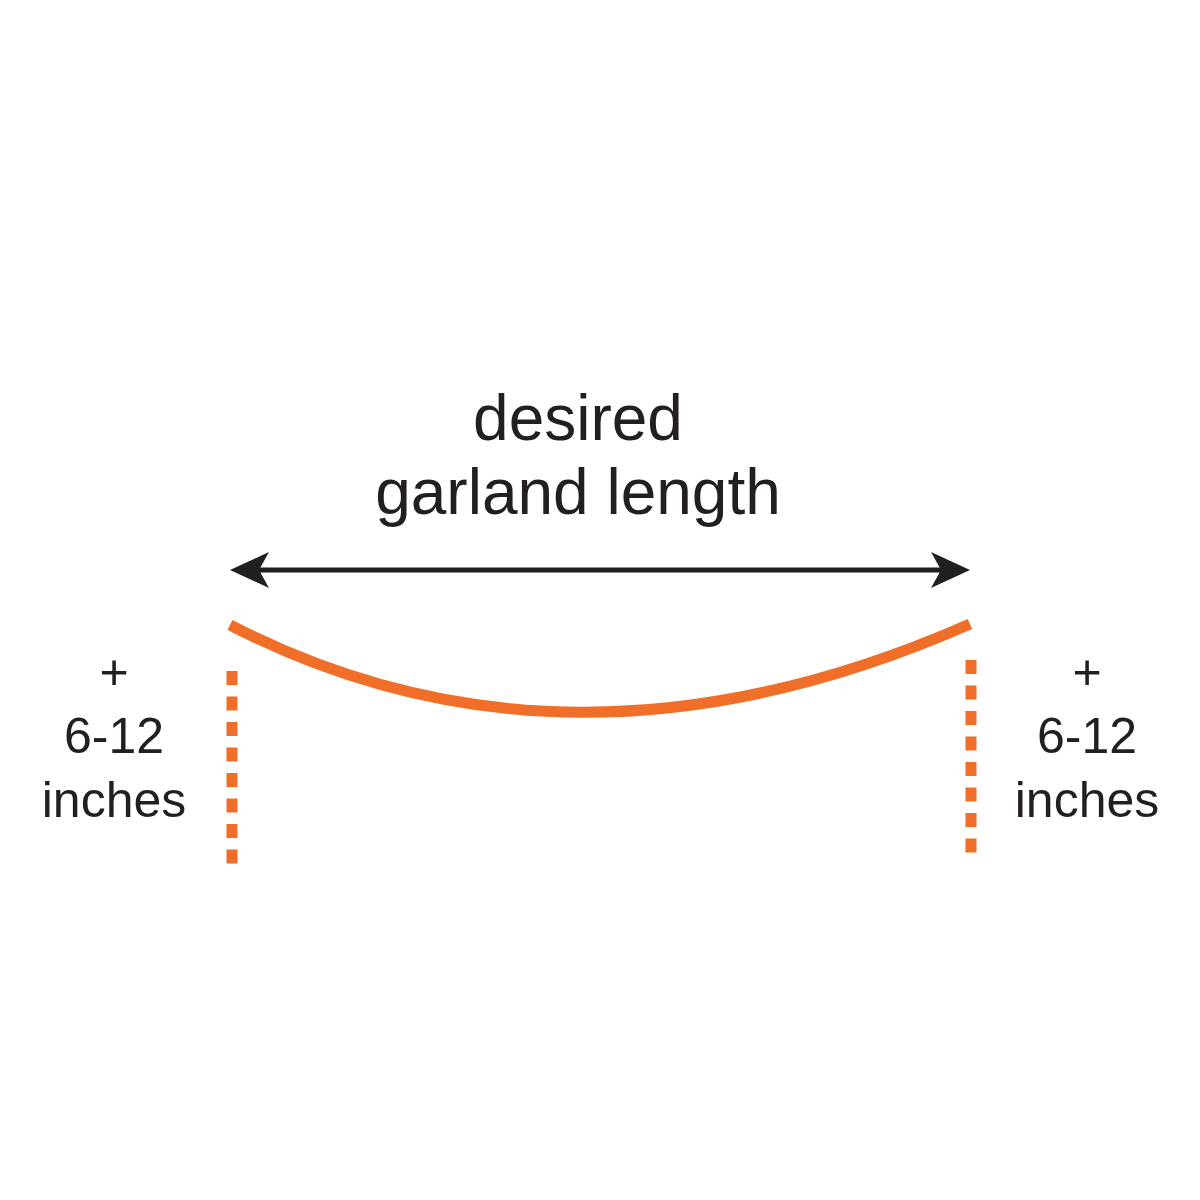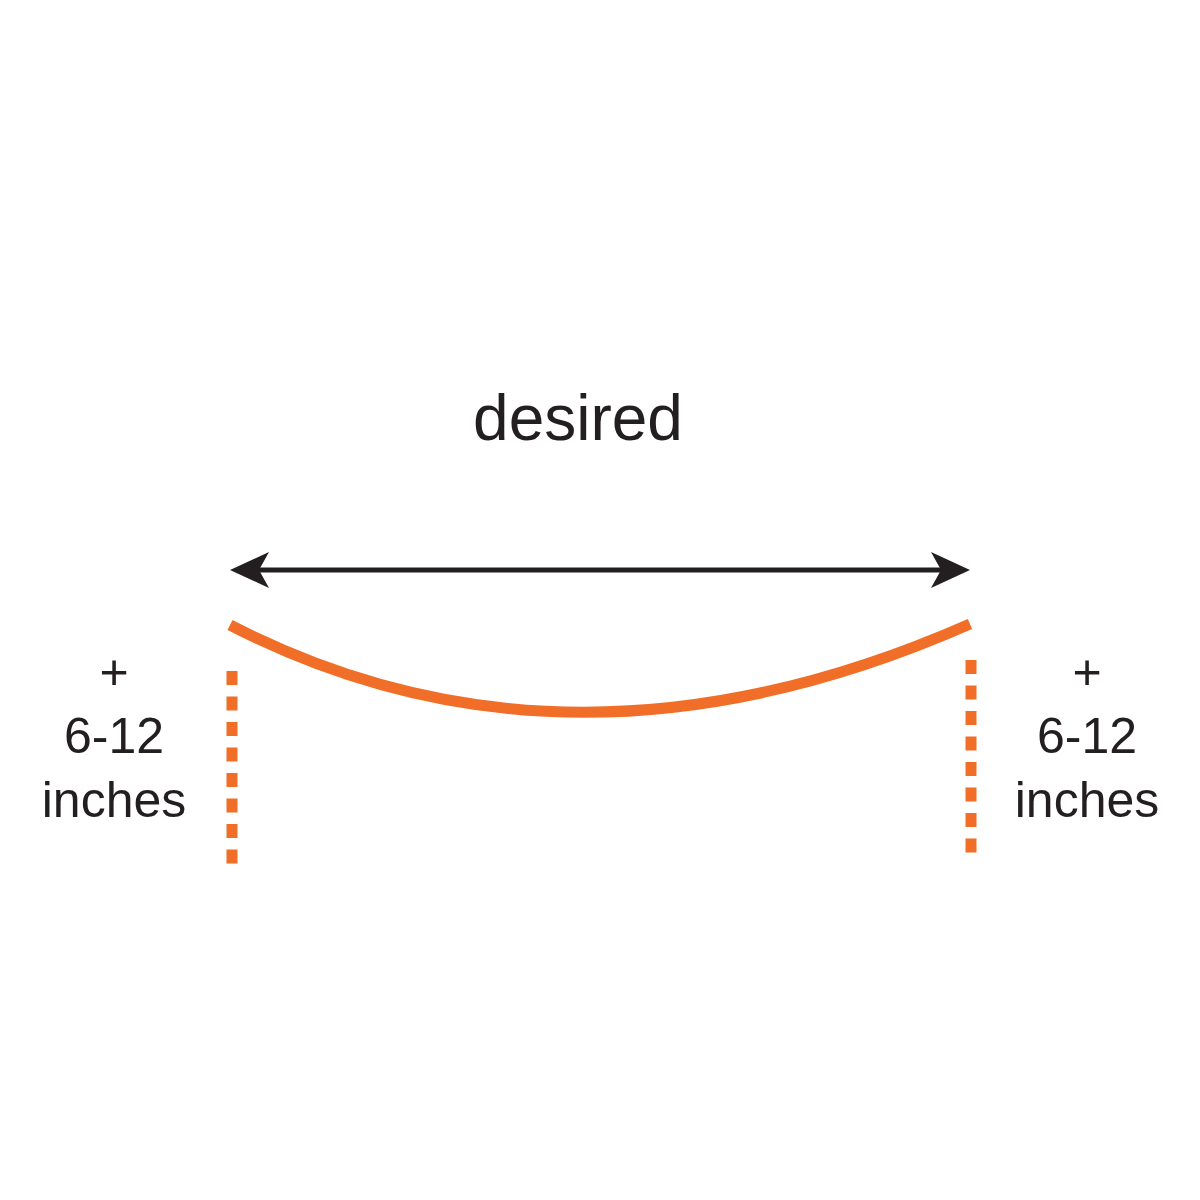--- a/index.html
+++ b/index.html
@@ -52,20 +52,21 @@
   .side-note.left  { left: 14px; }
   .side-note.right { left: 987px; }
 </style>
 </head>
 <body>
 
 <div class="canvas">
 
   <div class="title">
     <div>desired</div>
+    <div>garland length</div>
   </div>
 
   <svg class="diagram-svg" viewBox="0 0 1200 1200">
 
     <g>
       <line x1="258" y1="538" x2="942" y2="538" stroke-width="5" stroke="#231F20"></line>
       <polygon points="230,538 269,520 259,538 269,556" fill="#231F20"></polygon>
       <polygon points="970,538 931,520 941,538 931,556" fill="#231F20"></polygon>
     </g>
 

